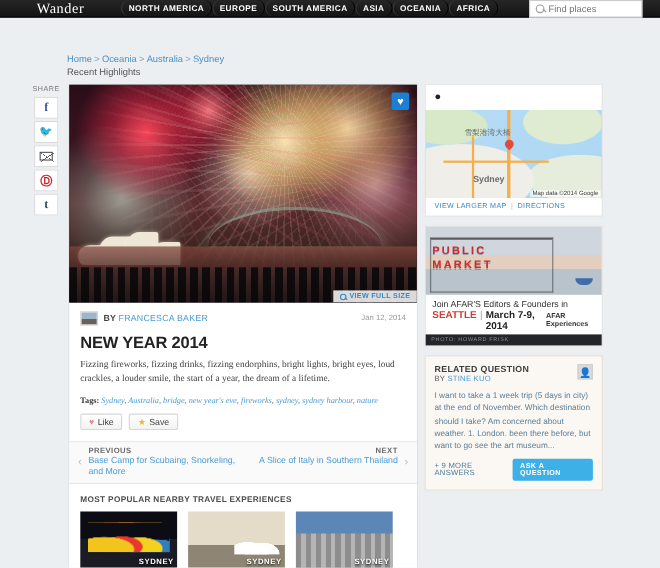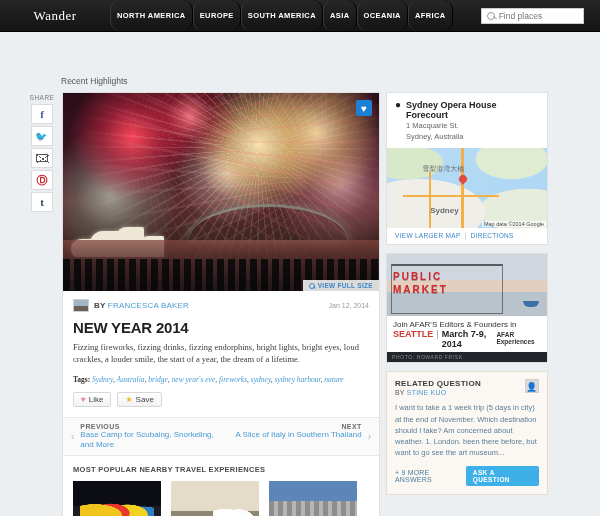--- a/index.html
+++ b/index.html
@@ -6,21 +6,21 @@
   html, body { width: 600px; height: 516px; overflow: hidden; }
   body {
     font-family: "Liberation Sans", sans-serif;
     background: #ebeff2;
     color: #333;
     font-size: 11px;
   }
 
   
   .topbar {
-    height: 32px; background: #1b1b1b; display: flex; align-items: stretch;
+    height: 16px; background: #1b1b1b; display: flex; align-items: stretch;
     border-bottom: 1px solid #000;
     background-image: linear-gradient(#262626, #141414);
   }
   .brand {
     width: 110px; display: flex; align-items: center; justify-content: center;
     color: #fff; font-family: "Liberation Serif", serif; font-size: 13px;
     letter-spacing: .5px;
   }
   .navlist { display: flex; align-items: stretch; }
   .navitem {
@@ -247,20 +247,23 @@
   <div class="searchwrap">
     <div class="searchbox">
       <span class="mag"></span>
       <input type="text" placeholder="Find places" style="">
     </div>
   </div>
 </div>
 
 <div class="page">
 
+  <div class="breadcrumb">
+    <a>Home</a><span class="sep">&gt;</span><a>Oceania</a><span class="sep">&gt;</span><a>Australia</a><span class="sep">&gt;</span><a>Sydney</a>
+  </div>
   <div class="subhead">Recent Highlights</div>
 
   <div class="share">
     <div class="share-label">SHARE</div>
     <div class="share-btn fb">
         <span>f</span>
       </div>
     <div class="share-btn tw">
         <span>🐦</span>
       </div>
@@ -359,25 +362,20 @@
         </div>
       </div>
     </div>
   </div>
 
   <div class="rail">
 
     <div class="card">
       <div class="venue">
         <span class="pin-ic">●</span>
-        <div>
-          <div class="venue-name">Sydney Opera House Forecourt</div>
-          <div class="venue-addr">1 Macquarie St.</div>
-          <div class="venue-addr">Sydney, Australia</div>
-        </div>
       </div>
       <div class="map">
         <div class="map-land"></div>
         <div class="map-road r1"></div>
         <div class="map-road r2"></div>
         <div class="map-road r3"></div>
         <div class="map-pin"></div>
         <div class="map-cjk">雪梨港湾大橋</div>
         <div class="map-city">Sydney</div>
         <div class="map-attr">Map data ©2014 Google</div>

